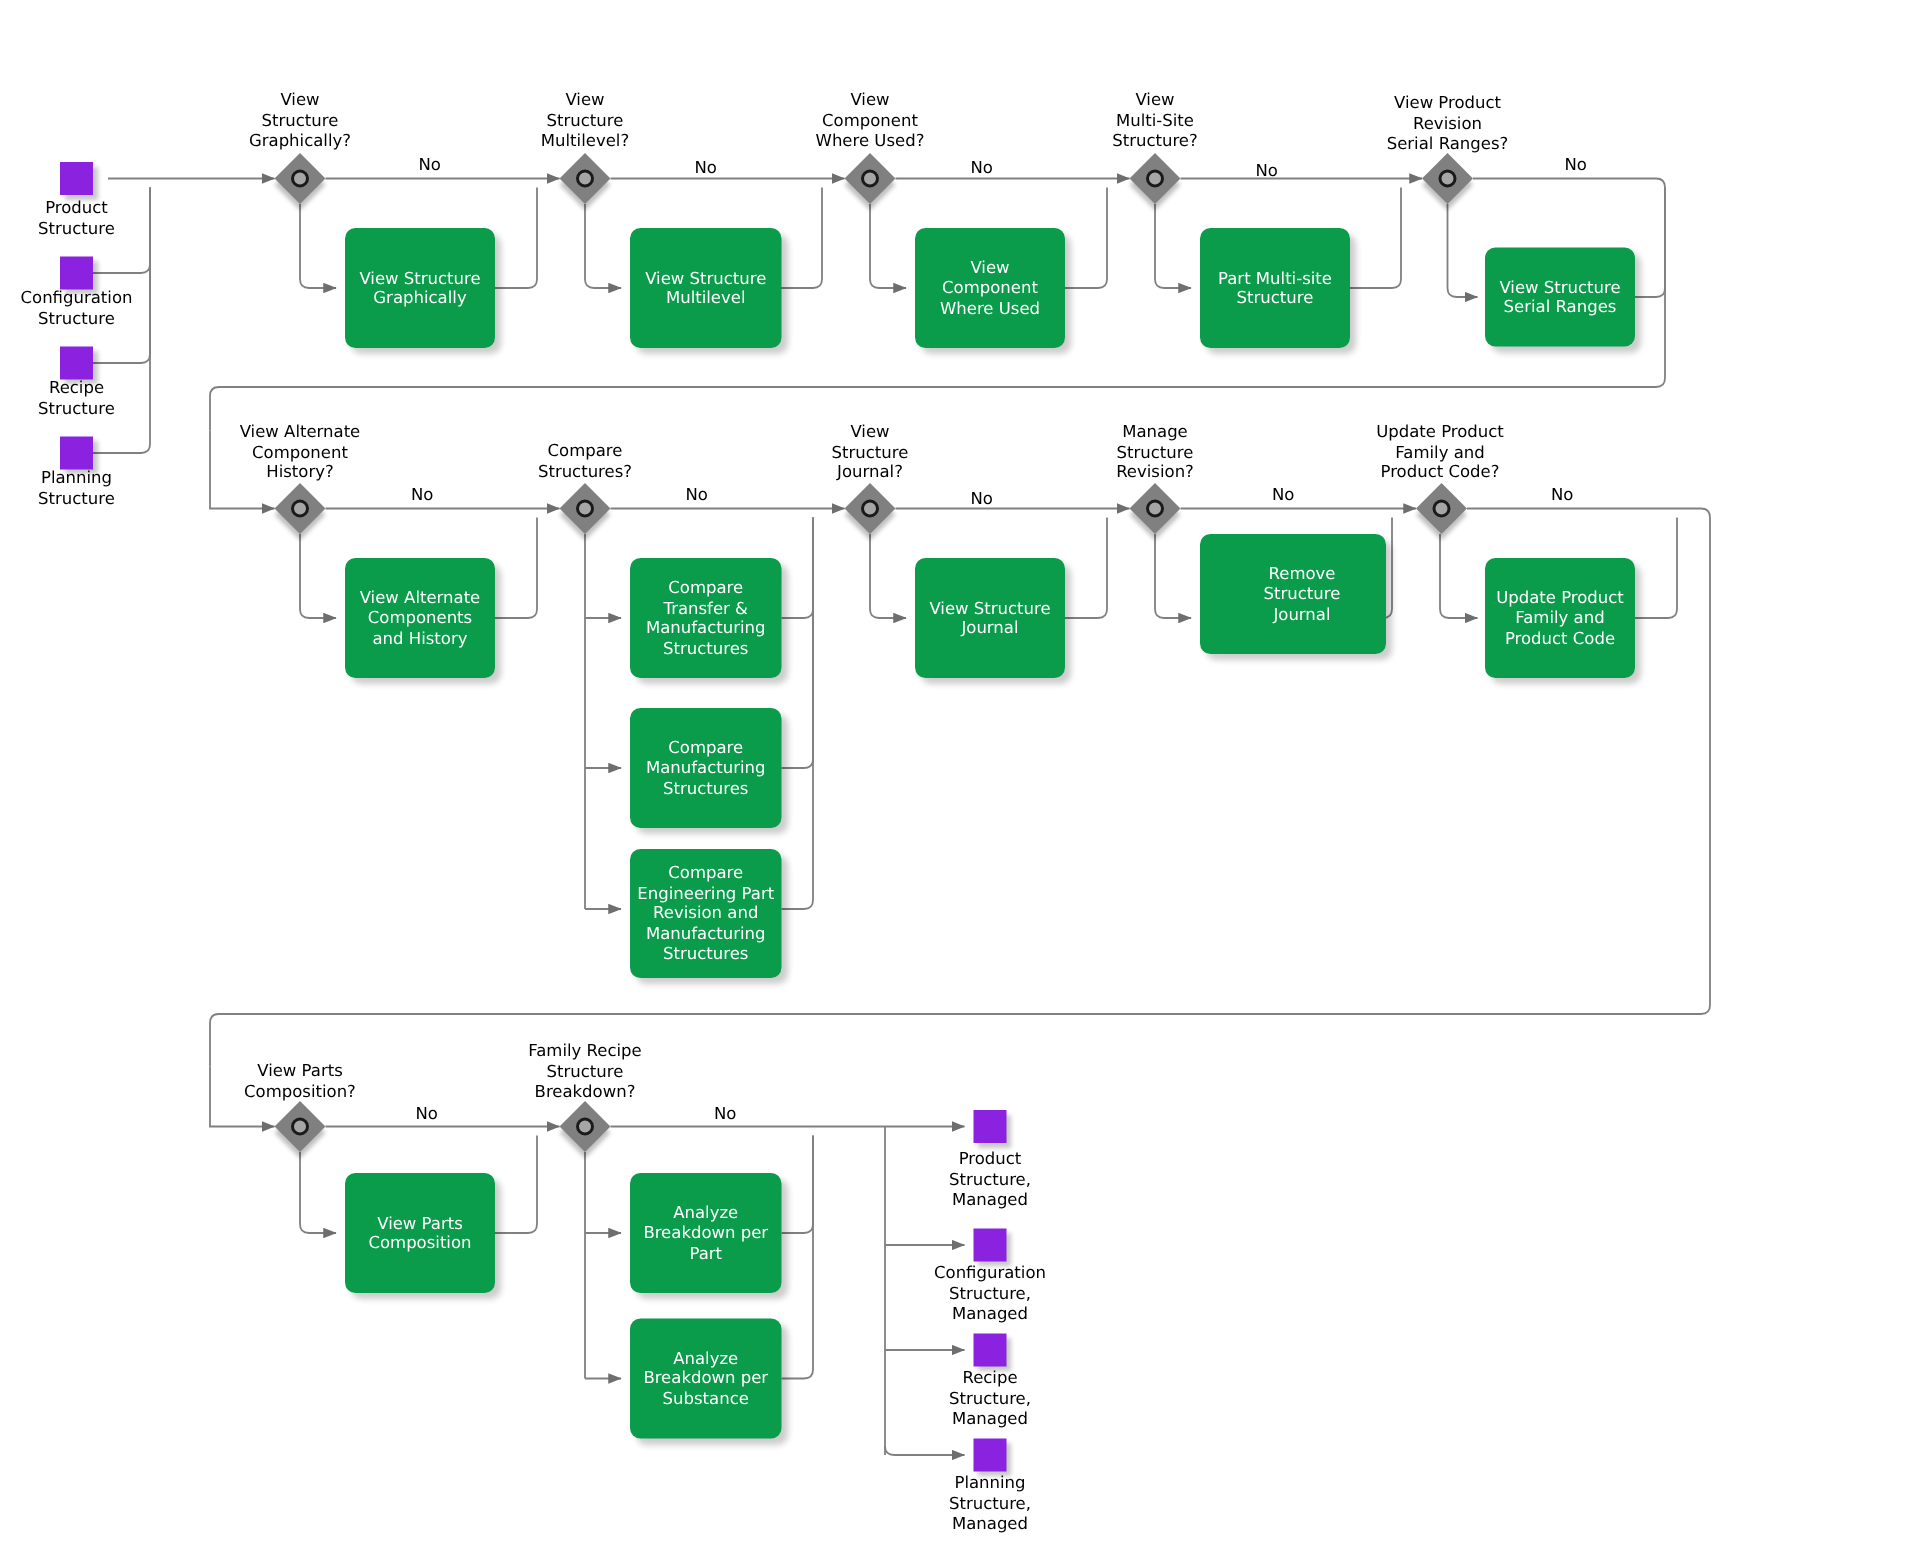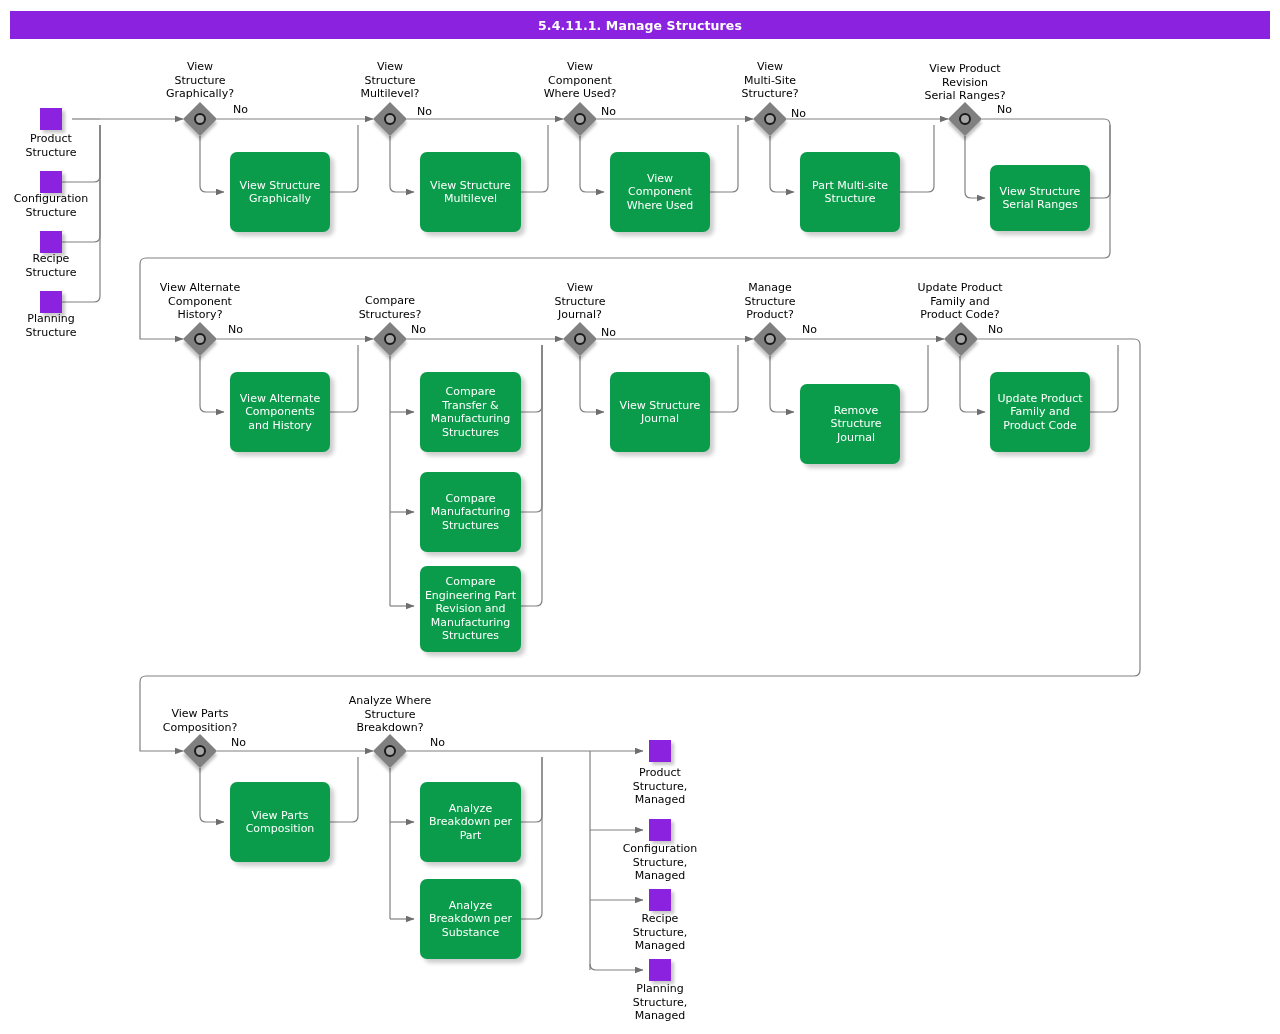--- a/index.html
+++ b/index.html
@@ -97,20 +97,21 @@
     line-height: 13.5px;
     color: #000000;
     white-space: pre-line;
     font-family: "DejaVu Sans", sans-serif;
   }
   .no-label {
     position: absolute;
     font-size: 11px;
     color: #000000;
     font-family: "DejaVu Sans", sans-serif;
+    margin-left: 46px;
   }
 
   
   .proc {
     position: absolute;
     background: #0a9c4a;
     border-radius: 7px;
     box-shadow: 4px 4px 4px rgba(0,0,0,0.20);
     display: flex;
     align-items: center;
@@ -201,23 +202,20 @@
       <path d="M521,919 L536,919 Q542,919 542,913 L542,757"></path>
 
       <path d="M590,751 L590,970"></path>
       <path d="M590,751 L643,751" marker-end="url(#arw)"></path>
       <path d="M590,830 L643,830" marker-end="url(#arw)"></path>
       <path d="M590,900 L643,900" marker-end="url(#arw)"></path>
       <path d="M590,964 Q590,970 596,970 L643,970" marker-end="url(#arw)"></path>
     </g>
   </svg>
 
-  <div class="title-bar">
-    <span class="title-text">5.4.11.1. Manage Structures</span>
-  </div>
 
   <div class="term" style="left:40px; top:108px;"></div>
   <div class="term-label" style="left:0px; top:132px; width:102px;">Product
 Structure</div>
 
   <div class="term" style="left:40px; top:171px;"></div>
   <div class="term-label" style="left:0px; top:192px; width:102px;">Configuration
 Structure</div>
 
   <div class="term" style="left:40px; top:231px;"></div>
@@ -322,27 +320,27 @@
   <div class="decision" style="left:563px; top:322px;">
     <div class="dia"></div>
     <div class="ring"></div>
   </div>
   <div class="no-label" style="left:601px; top:326px;">No</div>
   <div class="proc" style="left:610px; top:372px; width:100px; height:80px;">View Structure
 Journal</div>
 
   <div class="decision-label" style="left:710px; top:281px; width:120px;">Manage
 Structure
-Product?</div>
+Revision?</div>
   <div class="decision" style="left:753px; top:322px;">
     <div class="dia"></div>
     <div class="ring"></div>
   </div>
   <div class="no-label" style="left:802px; top:323px;">No</div>
-  <div class="proc" style="left:800px; top:384px; width:100px; height:80px;padding-left:16px;">Remove
+  <div class="proc" style="left:800px; top:356px; width:124px; height:80px;padding-left:16px;">Remove
 Structure
 Journal</div>
 
   <div class="decision-label" style="left:895px; top:281px; width:130px;">Update Product
 Family and
 Product Code?</div>
   <div class="decision" style="left:944px; top:322px;">
     <div class="dia"></div>
     <div class="ring"></div>
   </div>
@@ -354,21 +352,21 @@
   <div class="decision-label" style="left:140px; top:707px; width:120px;">View Parts
 Composition?</div>
   <div class="decision" style="left:183px; top:734px;">
     <div class="dia"></div>
     <div class="ring"></div>
   </div>
   <div class="no-label" style="left:231px; top:736px;">No</div>
   <div class="proc" style="left:230px; top:782px; width:100px; height:80px;">View Parts
 Composition</div>
 
-  <div class="decision-label" style="left:330px; top:694px; width:120px;">Analyze Where
+  <div class="decision-label" style="left:330px; top:694px; width:120px;">Family Recipe
 Structure
 Breakdown?</div>
   <div class="decision" style="left:373px; top:734px;">
     <div class="dia"></div>
     <div class="ring"></div>
   </div>
   <div class="no-label" style="left:430px; top:736px;">No</div>
   <div class="proc" style="left:420px; top:782px; width:101px; height:80px;">Analyze
 Breakdown per
 Part</div>

